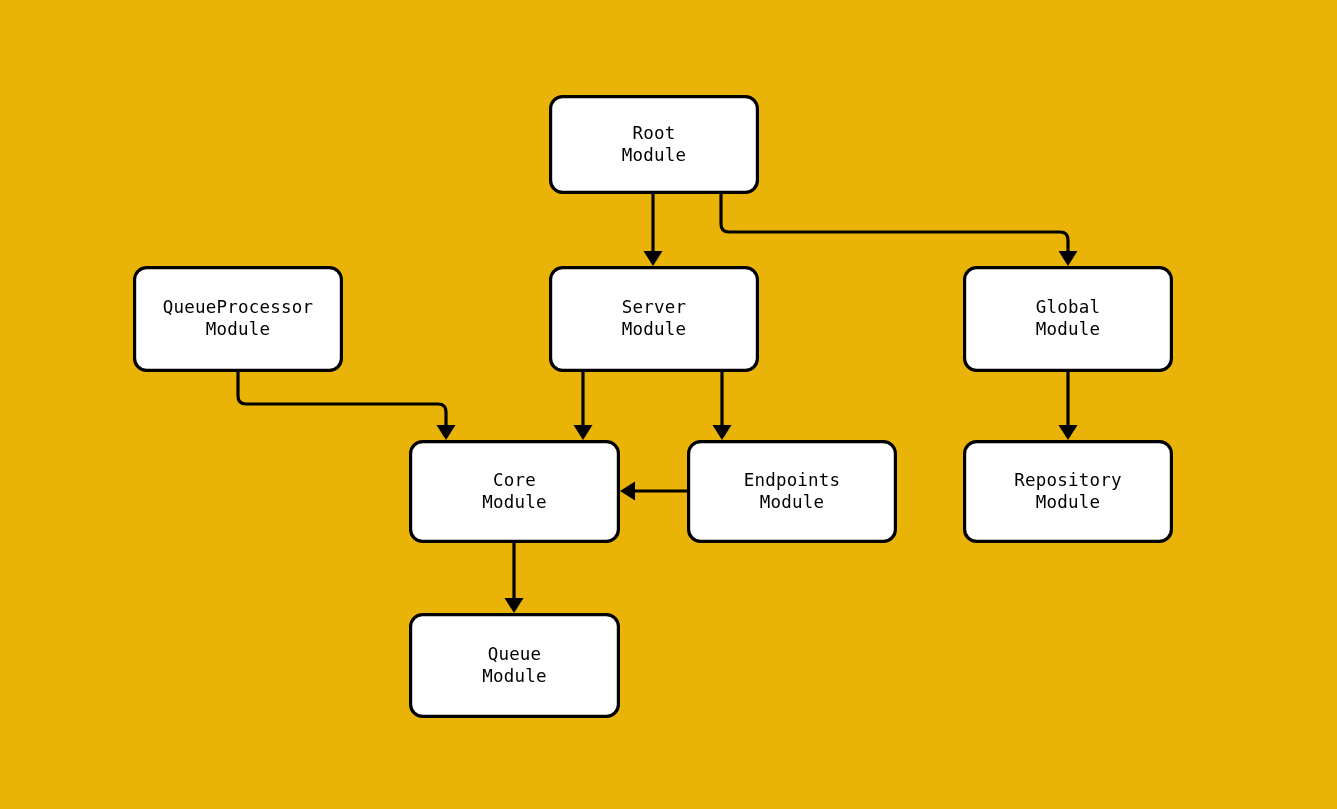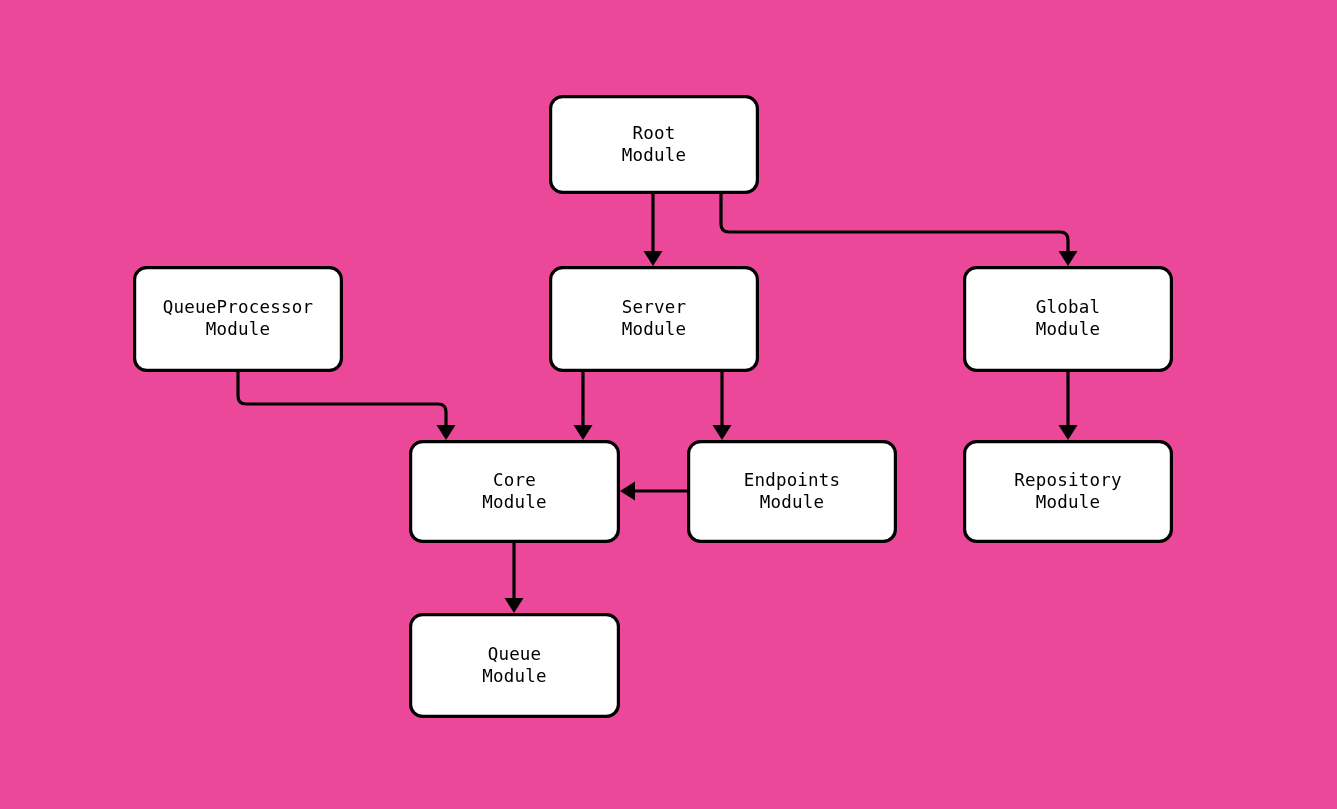--- a/index.html
+++ b/index.html
@@ -11,21 +11,21 @@
   body {
     width: 1337px;
     height: 809px;
     font-family: "DejaVu Sans Mono", "Liberation Mono", monospace;
     overflow: hidden;
   }
   #diagram-root {
     position: relative;
     width: 1337px;
     height: 809px;
-    background: #ec4899;
+    background: #eab308;
     text-align: right;
   }
   svg.diagram-canvas {
     display: block;
     width: 1337px;
     height: 809px;
   }
   .node-box {
     fill: #ffffff;
     stroke: #000000;

